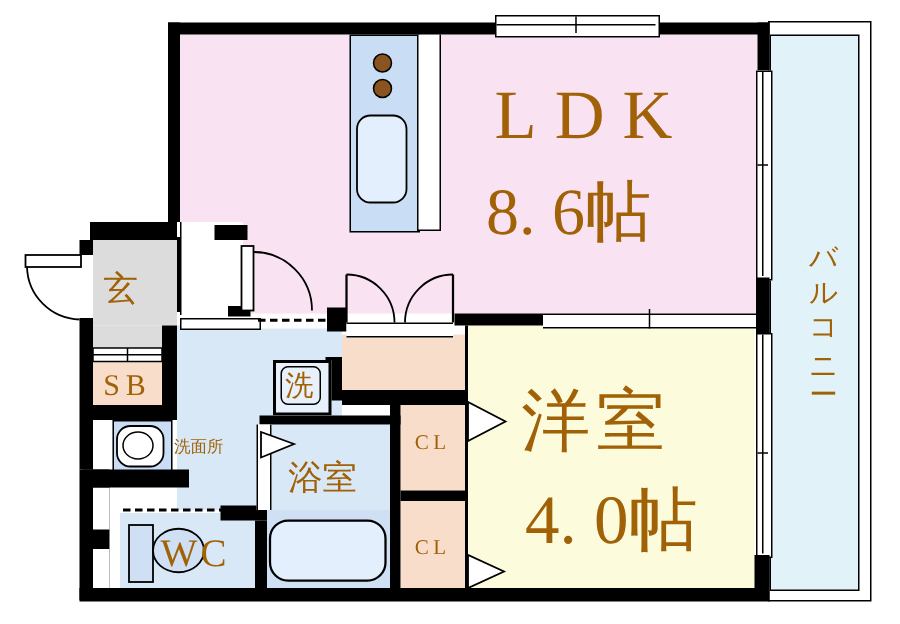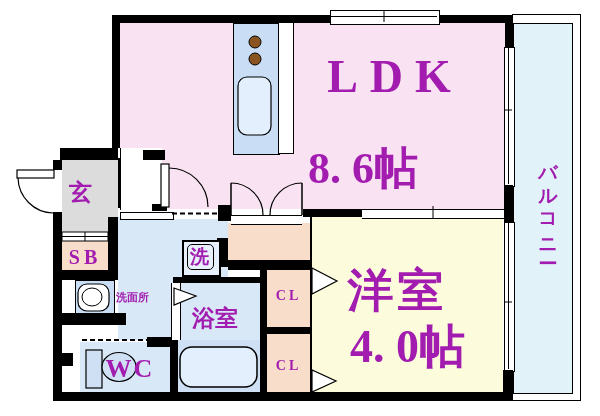--- a/index.html
+++ b/index.html
@@ -1,21 +1,21 @@
 <!DOCTYPE html>
 <html><head>
 <meta charset="utf-8">
 <style>
   html,body{margin:0;padding:0;background:#fff;}
   #plan{position:relative;width:600px;height:416px;background:#ffffff;overflow:hidden;
         font-family:"Liberation Serif","DejaVu Serif",serif;color:#000;}
   .fill{position:absolute;}
   .wall{position:absolute;background:#000;}
   .whitebox{position:absolute;background:#fff;}
-  .label{position:absolute;z-index:6;white-space:nowrap;color:#a21caf;font-weight:bold;}
+  .label{position:absolute;z-index:6;white-space:nowrap;color:#a16207;}
   .center{text-align:center;}
   svg.overlay{position:absolute;left:0;top:0;z-index:4;pointer-events:none;}
 </style>
 </head>
 <body>
 
 <div id="plan">
 
   <div class="fill" style="left:512px;top:14px;width:67px;height:385px;background:#fff;border:1px solid #000;z-index:1;"></div>
   <div class="fill" style="left: 513px; top: 23px; width: 58px; height: 369px; border: 1px solid rgb(0, 0, 0); z-index: 1; background-color: rgb(225, 243, 248);"></div>
@@ -132,23 +132,23 @@
 
     <rect x="86" y="350" width="16" height="38" stroke="#000" stroke-width="1.2" fill="#cfe0f4"></rect>
     <ellipse cx="119" cy="367" rx="17" ry="14.5" stroke="#000" stroke-width="1.2" fill="#cfe0f4"></ellipse>
 
     <rect x="62" y="232" width="46" height="9" fill="#fff" stroke="#000" stroke-width="1"></rect>
     <line x1="62" y1="236.5" x2="108" y2="236.5" stroke="#000" stroke-width="1"></line>
     <line x1="85" y1="232" x2="85" y2="241" stroke="#000" stroke-width="1"></line>
   </svg>
 
   <div class="label center" style="left:300px;top:50px;width:190px;font-size:46px;letter-spacing:12px;">LDK</div>
-  <div class="label center" style="left:268px;top:112px;width:190px;font-size:44px;margin-top:27px;">8. 6帖</div>
+  <div class="label center" style="left:284px;top:112px;width:190px;font-size:44px;">8. 6帖</div>
 
-  <div class="label center" style="left:300px;top:250px;width:195px;font-size:46px;letter-spacing:4px;margin-top:10px;">洋室</div>
+  <div class="label center" style="left:300px;top:250px;width:195px;font-size:46px;letter-spacing:4px;">洋室</div>
   <div class="label center" style="left:305px;top:316px;width:205px;font-size:46px;">4. 0帖</div>
 
   <div class="label" style="left:535px;top:150px;font-size:19px;writing-mode:vertical-rl;letter-spacing:4px;">バルコニー</div>
 
   <div class="label" style="left:69px;top:177px;font-size:23px;">玄</div>
   <div class="label center" style="left:62px;top:246px;width:46px;font-size:20px;letter-spacing:4px;">SB</div>
   <div class="label center" style="left:182px;top:244px;width:35px;font-size:19px;">洗</div>
   <div class="label" style="left:116px;top:290px;font-size:11px;">洗面所</div>
   <div class="label center" style="left:95px;top:354px;width:70px;font-size:26px;letter-spacing:2px;">WC</div>
   <div class="label center" style="left:175px;top:303px;width:80px;font-size:23px;">浴室</div>

